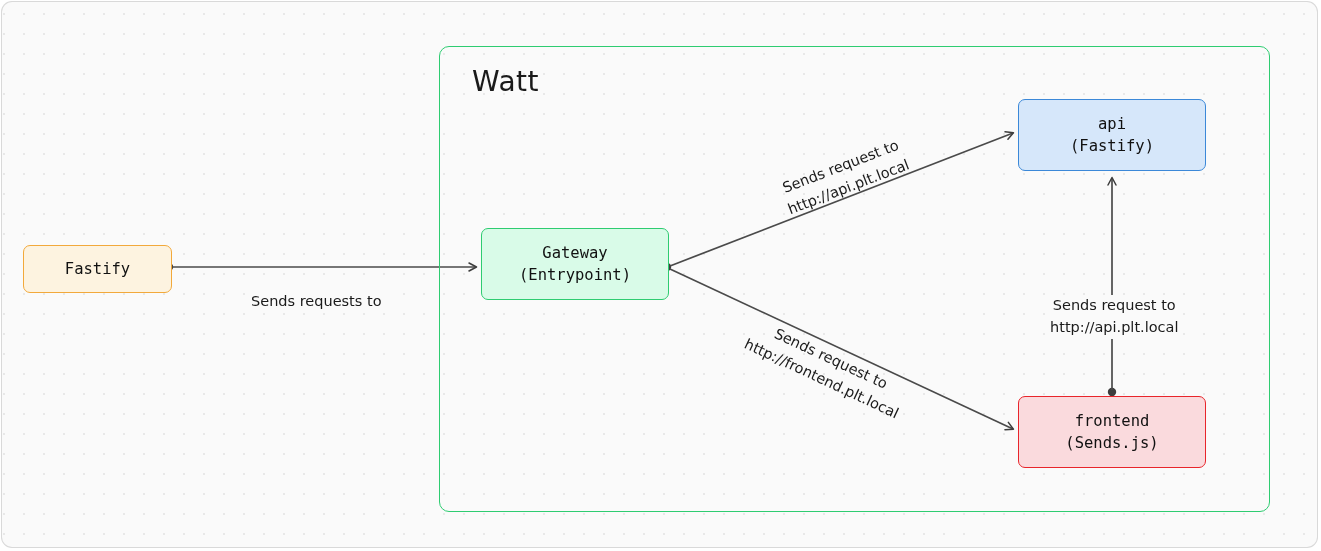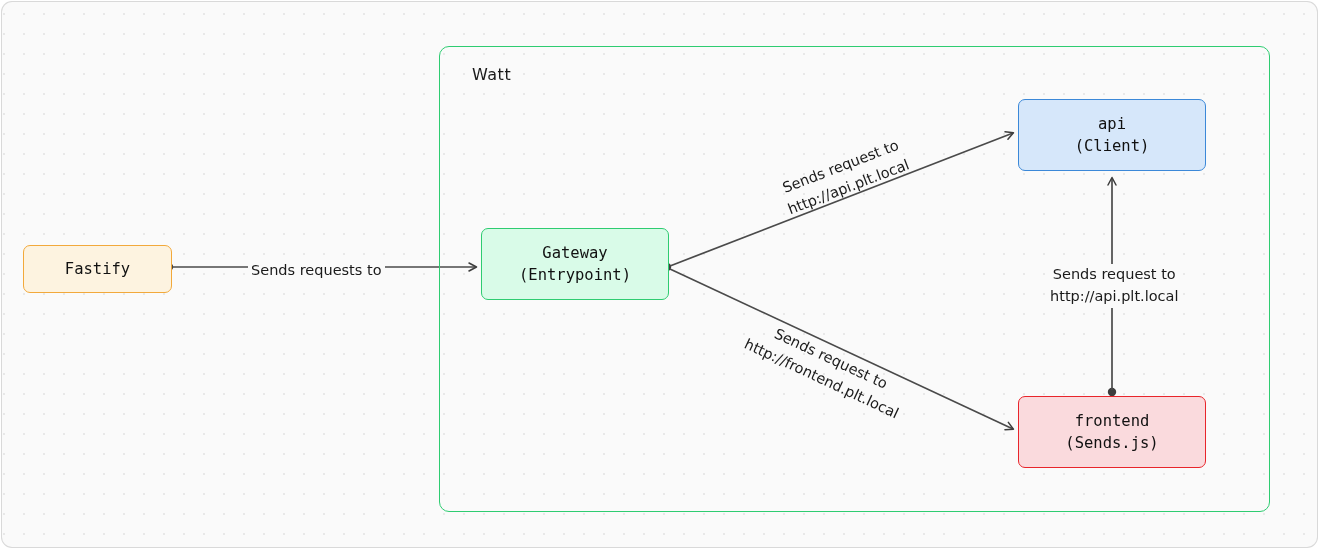--- a/index.html
+++ b/index.html
@@ -35,21 +35,21 @@
   .group {
     position: absolute;
     box-sizing: border-box;
     border: 1.6px solid #2ecc71;
     border-radius: 10px;
     background: rgba(255,255,255,0.0);
   }
   .group-label {
     position: absolute;
     font-family: "DejaVu Sans", sans-serif;
-    font-size: 16px;
+    font-size: 28px;
     color: #1a1a1a;
     letter-spacing: 0.5px;
     white-space: nowrap;
   }
   
   .node {
     position: absolute;
     box-sizing: border-box;
     border-radius: 7px;
     display: flex;
@@ -82,20 +82,21 @@
     font-family: "DejaVu Sans", sans-serif;
     font-size: 14.5px;
     color: #1a1a1a;
     white-space: nowrap;
     line-height: 1.5;
     text-align: center;
   }
   .edge-label.plain {
     background: #fafafa;
     padding: 0 3px;
+    margin-top: 31px;
   }
   .edge-label .l2 { display: block; }
 </style>
 </head>
 <body>
 
 <div id="stage">
   <div id="canvas">
 
     <svg id="edges" viewBox="0 0 1315 545">
@@ -135,21 +136,21 @@
       <span>Fastify</span>
     </div>
 
     <div class="node gateway" style="left:479px; top:226px; width:188px; height:72px;">
       <span>Gateway</span>
       <span>(Entrypoint)</span>
     </div>
 
     <div class="node api" style="left:1016px; top:97px; width:188px; height:72px;">
       <span>api</span>
-      <span>(Client)</span>
+      <span>(Fastify)</span>
     </div>
 
     <div class="node frontend" style="left:1016px; top:394px; width:188px; height:72px;text-align:center;">
       <span>frontend</span>
       <span>(Sends.js)</span>
     </div>
 
     <div class="edge-label plain" style="left:246px; top:258px;">Sends requests to</div>
 
     <div class="edge-label" style="left:775px; top:178px; transform: rotate(-21deg); transform-origin: left top;">

